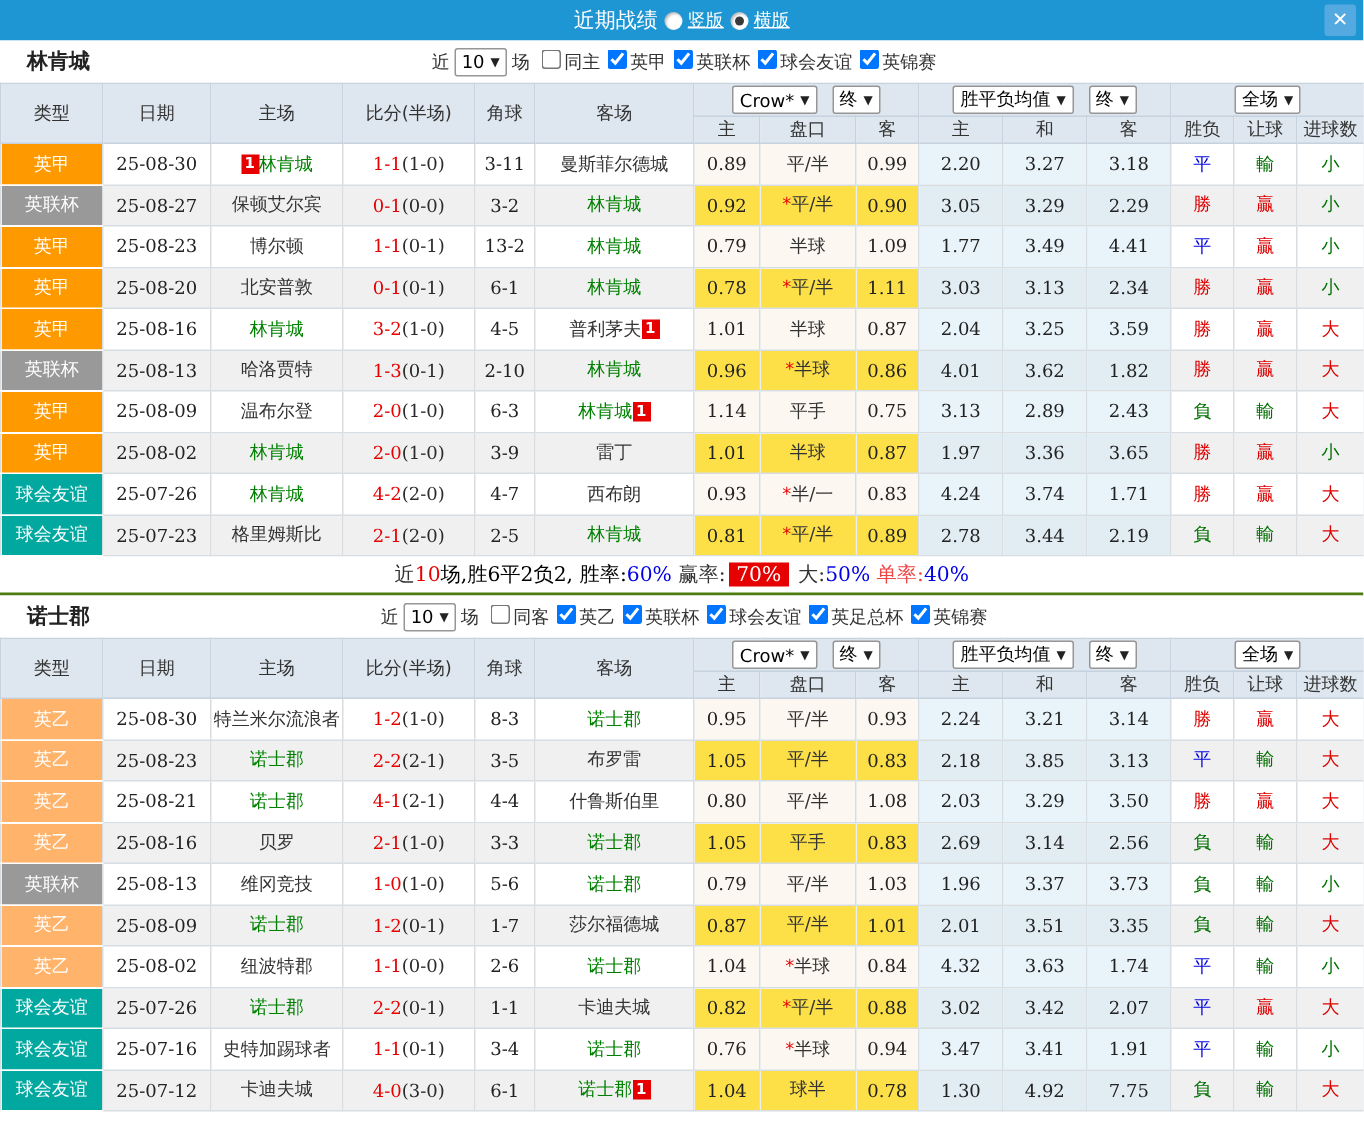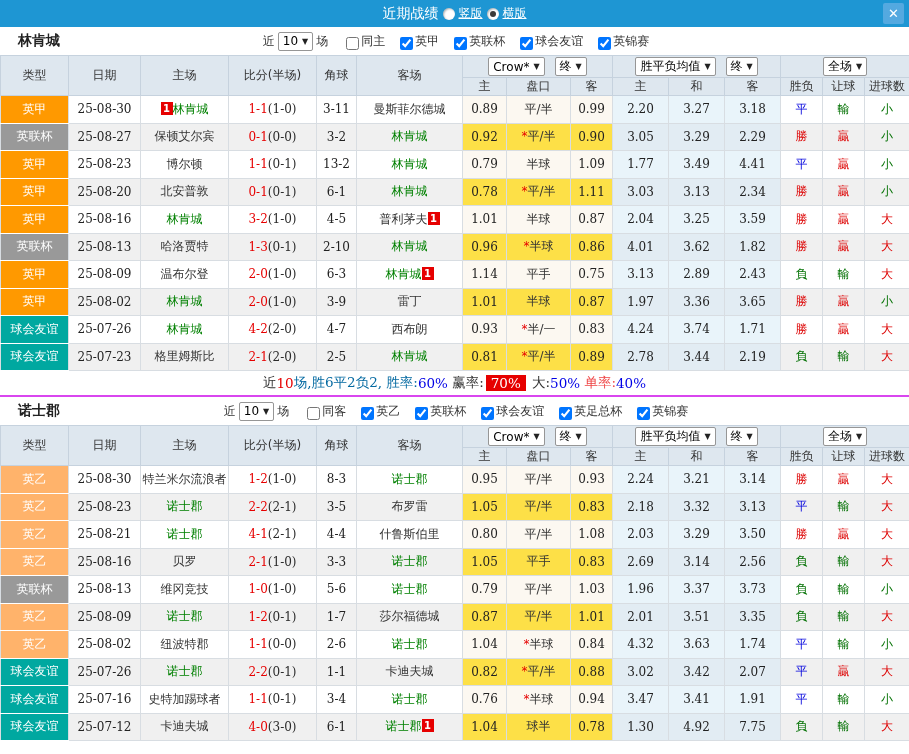--- a/index.html
+++ b/index.html
@@ -15,26 +15,26 @@
   .radio-group { display:inline-flex; align-items:center; gap:4px; margin-left:4px; }
   .radio { width:12px; height:12px; border-radius:50%; background:#fff; display:inline-block;
     position:relative; box-shadow: inset 1px 1px 2px rgba(0,0,0,.3); cursor:pointer; }
   .radio.on::after { content:""; position:absolute; left:3px; top:3px; width:6px; height:6px;
     border-radius:50%; background:#3a3a3a; }
   .radio-label { color:#fff; font-size:12px; cursor:pointer;text-decoration:underline; }
   .close-btn { position:absolute; right:5px; top:3px; width:21px; height:21px;
     background:#54a9e0; color:#fff; font-size:13px; font-weight:bold; border-radius:2px;
     display:flex; align-items:center; justify-content:center; cursor:pointer; }
   
-  .section + .section { border-top:2px solid #d946ef; }
+  .section + .section { border-top:2px solid #4d7c0f; }
   .filter-row { height:28px; display:flex; align-items:center; position:relative; background:#fff; }
   .team-name { position:absolute; left:18px; font-weight:bold; font-size:14px; color:#222; }
   .filter-controls { margin:0 auto; display:flex; align-items:center; font-size:12px; color:#333; }
   .flabel { margin:0 3px; }
-  .cb { display:inline-flex; align-items:flex-end; margin-left:15px; cursor:pointer; }
+  .cb { display:inline-flex; align-items:flex-start; margin-left:5px; cursor:pointer; }
   .cb input { width:13px; height:13px; margin:0 2px 0 0; }
   .sel { display:inline-flex; align-items:center; background:#fff; border:1px solid #969696;
     height:19px; padding:0 4px; font-size:12px; color:#000; gap:4px; border-radius:2px; cursor:pointer; }
   .sel .arr { font-size:8px; color:#222; }
   
   table.grid { border-collapse:collapse; table-layout:fixed; width:909px; }
   .grid th, .grid td { border:1px solid #d8dde2; text-align:center; overflow:hidden;
     white-space:nowrap; padding:0; }
   .grid thead th { background:#dee7ef; font-weight:normal; font-size:12px; color:#333;
     border-color:#c6d2de; }
@@ -350,21 +350,21 @@
               <td class="c-blue num">2.19</td>
               <td class="c-plain c-res" style="color: rgb(0, 112, 0);">負</td>
               <td class="c-plain c-res" style="color: rgb(0, 112, 0);">輸</td>
               <td class="c-plain c-res" style="color: rgb(221, 0, 0);">大</td>
             </tr>
           </tbody>
         </table>
         <div class="summary-row">
           <span class="seg" style="color: rgb(51, 51, 51);">近</span>
           <span class="seg" style="color: rgb(230, 0, 0);">10</span>
-          <span class="seg" style="color: #0369a1;">场,胜6平2负2, 胜率:</span>
+          <span class="seg" style="color: #000000;">场,胜6平2负2, 胜率:</span>
           <span class="seg" style="color: rgb(0, 0, 230);">60%</span>
           <span class="seg" style="color: rgb(51, 51, 51);"> 赢率:</span>
           <span class="seg badge" style="color: rgb(255, 255, 255); background: rgb(230, 0, 0);">70%</span>
           <span class="seg" style="color: rgb(51, 51, 51);"> 大:</span>
           <span class="seg" style="color: rgb(0, 0, 230);">50%</span>
           <span class="seg" style="color: #ef4444;"> 单率:</span>
           <span class="seg" style="color: rgb(0, 0, 230);">40%</span>
         </div>
       </div>
       <div class="section">
@@ -496,21 +496,21 @@
               <td class="c-type" style="background: rgb(255, 179, 107);">英乙</td>
               <td class="c-plain num">25-08-23</td>
               <td class="c-plain c-team"><span class="green">诺士郡</span></td>
               <td class="c-plain num"><span class="ft">2-2</span><span class="ht">(2-1)</span></td>
               <td class="c-plain num">3-5</td>
               <td class="c-plain c-team"><span>布罗雷</span></td>
               <td class="c-cream num">1.05</td>
               <td class="c-cream">平/半</td>
               <td class="c-cream num">0.83</td>
               <td class="c-blue num">2.18</td>
-              <td class="c-blue num">3.32</td>
+              <td class="c-blue num">3.85</td>
               <td class="c-blue num">3.13</td>
               <td class="c-plain c-res" style="color: rgb(0, 0, 221);">平</td>
               <td class="c-plain c-res" style="color: rgb(0, 112, 0);">輸</td>
               <td class="c-plain c-res" style="color: rgb(221, 0, 0);">大</td>
             </tr>
             <tr>
               <td class="c-type" style="background: rgb(255, 179, 107);">英乙</td>
               <td class="c-plain num">25-08-21</td>
               <td class="c-plain c-team"><span class="green">诺士郡</span></td>
               <td class="c-plain num"><span class="ft">4-1</span><span class="ht">(2-1)</span></td>

